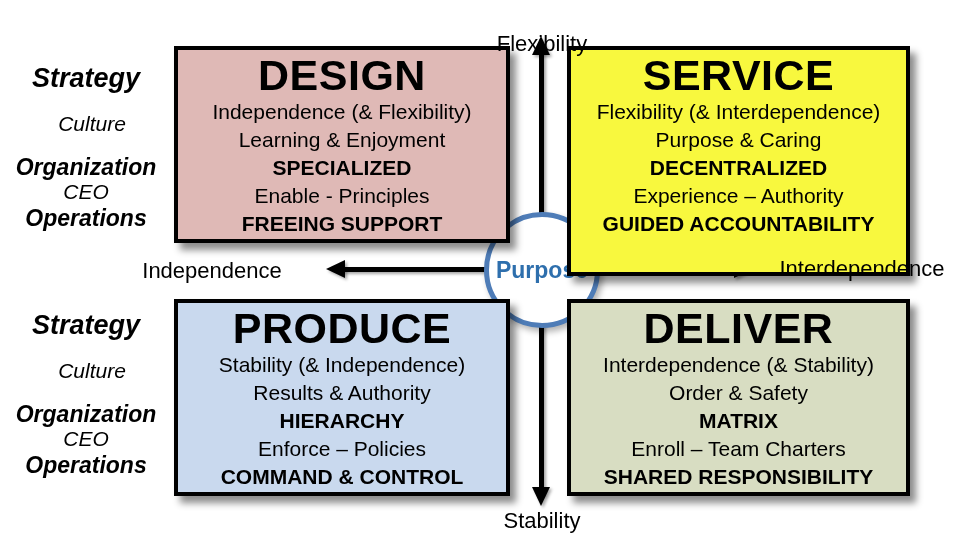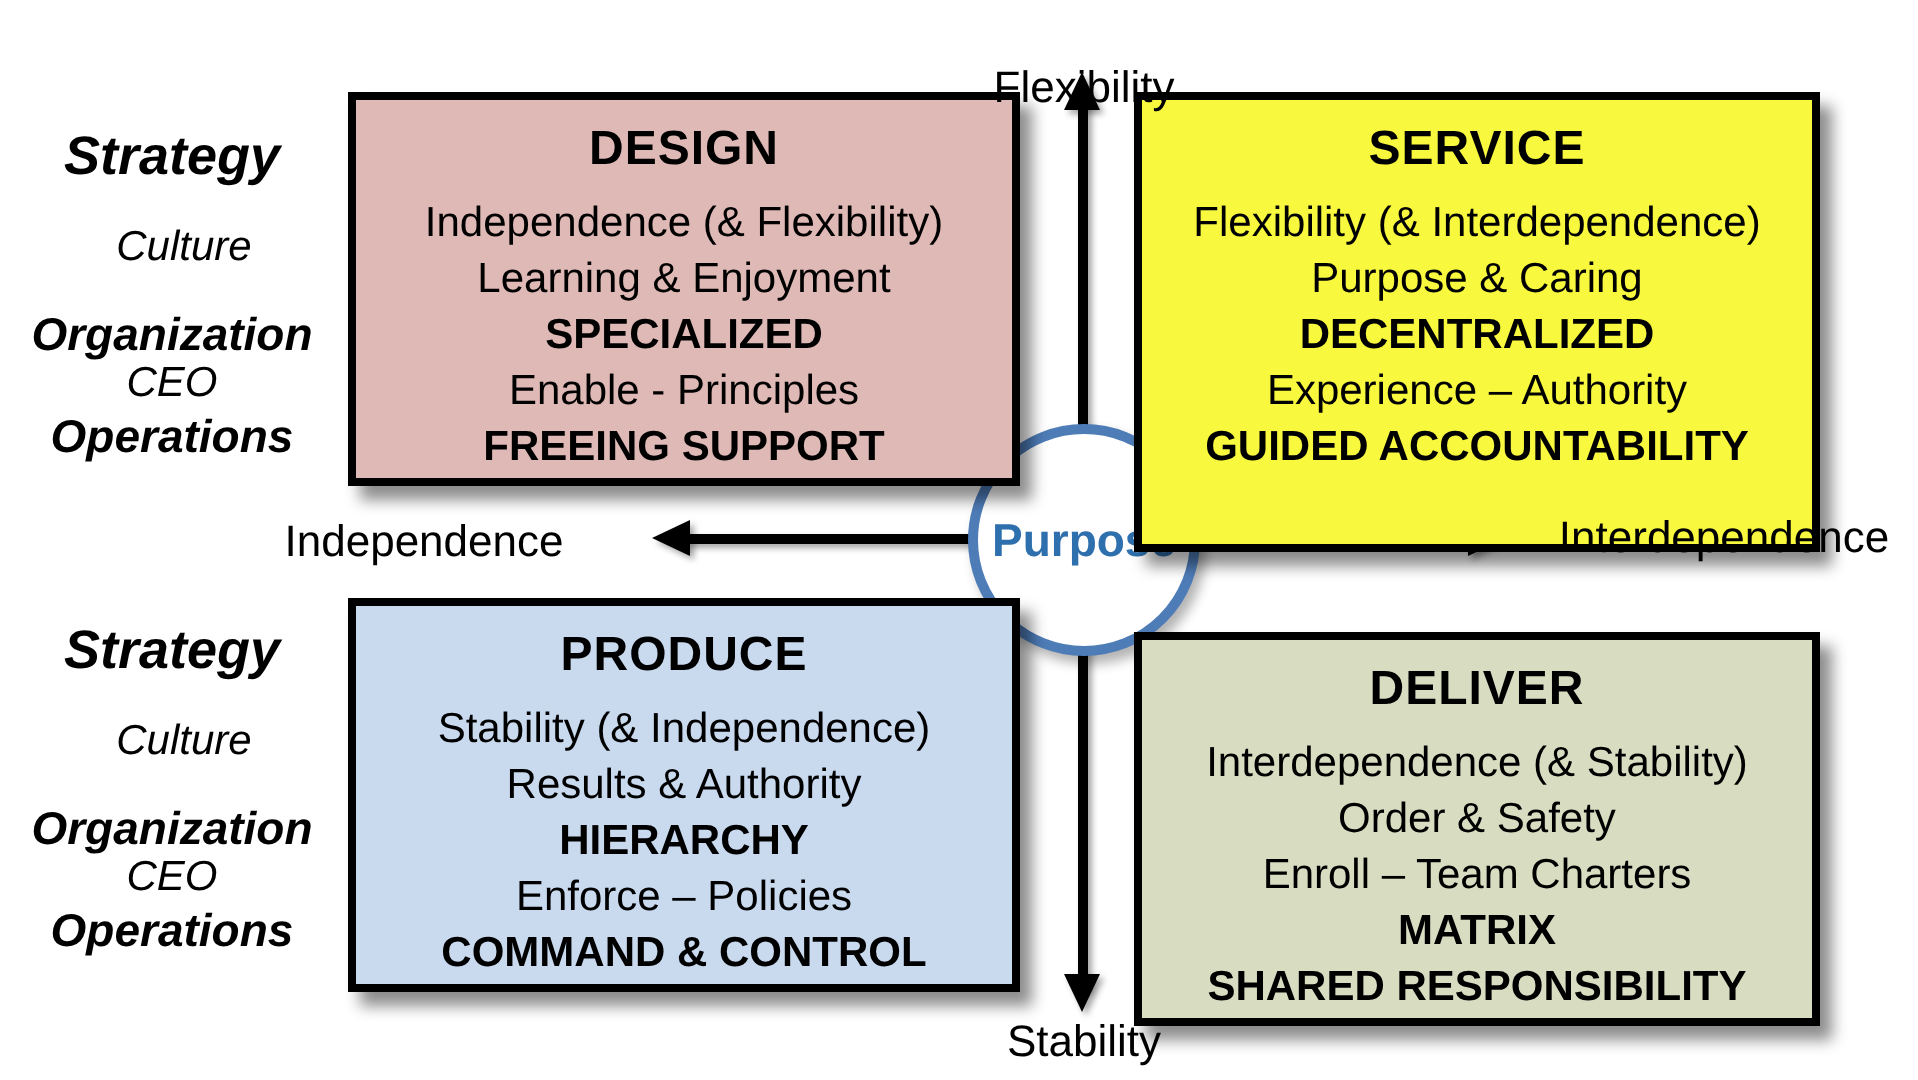--- a/index.html
+++ b/index.html
@@ -51,22 +51,22 @@
     position: absolute; z-index: 3;
     box-sizing: border-box;
     border: 4px solid #000;
     box-shadow: 6px 7px 7px rgba(0,0,0,0.45);
     text-align: center;
     padding-top: 2px;
   }
   #q-design  { left: 174px; top: 46px;  width: 336px; height: 197px; }
   #q-service { left: 567px; top: 46px;  width: 343px; height: 230px; }
   #q-produce { left: 174px; top: 299px; width: 336px; height: 197px; }
-  #q-deliver { left: 567px; top: 316px; width: 343px; height: 197px; }
-  .q-title { font-size: 24px; font-weight: bold; line-height: 46px; letter-spacing: 0.5px; }
+  #q-deliver { left: 567px; top: 299px; width: 343px; height: 197px; }
+  .q-title { font-size: 43px; font-weight: bold; line-height: 46px; letter-spacing: 0.5px; }
   .q-line  { font-size: 21px; line-height: 28px; }
   .q-line.bold { font-weight: bold; }
 
   
   .side-group { position: absolute; z-index: 4; left: 0; width: 172px; text-align: center; }
   #side-group-top    { top: 63px; }
   #side-group-bottom { top: 310px; }
   .side-strategy     { font-size: 27px; font-weight: bold; font-style: italic; line-height: 30px; margin-bottom: 19px; }
   .side-culture      { font-size: 21px; font-style: italic; line-height: 24px; margin-bottom: 18px; padding-left: 12px; }
   .side-organization { font-size: 23px; font-weight: bold; font-style: italic; line-height: 26px; }
@@ -134,18 +134,18 @@
     <div class="q-line">Results &amp; Authority</div>
     <div class="q-line bold">HIERARCHY</div>
     <div class="q-line">Enforce – Policies</div>
     <div class="q-line bold">COMMAND &amp; CONTROL</div>
   </div>
 
   <div class="quadrant" id="q-deliver" style="background: rgb(216, 221, 194);">
     <div class="q-title">DELIVER</div>
     <div class="q-line">Interdependence (&amp; Stability)</div>
     <div class="q-line">Order &amp; Safety</div>
+    <div class="q-line bold">MATRIX</div>
     <div class="q-line">Enroll – Team Charters</div>
-    <div class="q-line bold">MATRIX</div>
     <div class="q-line bold">SHARED RESPONSIBILITY</div>
   </div>
 
 </div>
 
 </body></html>

